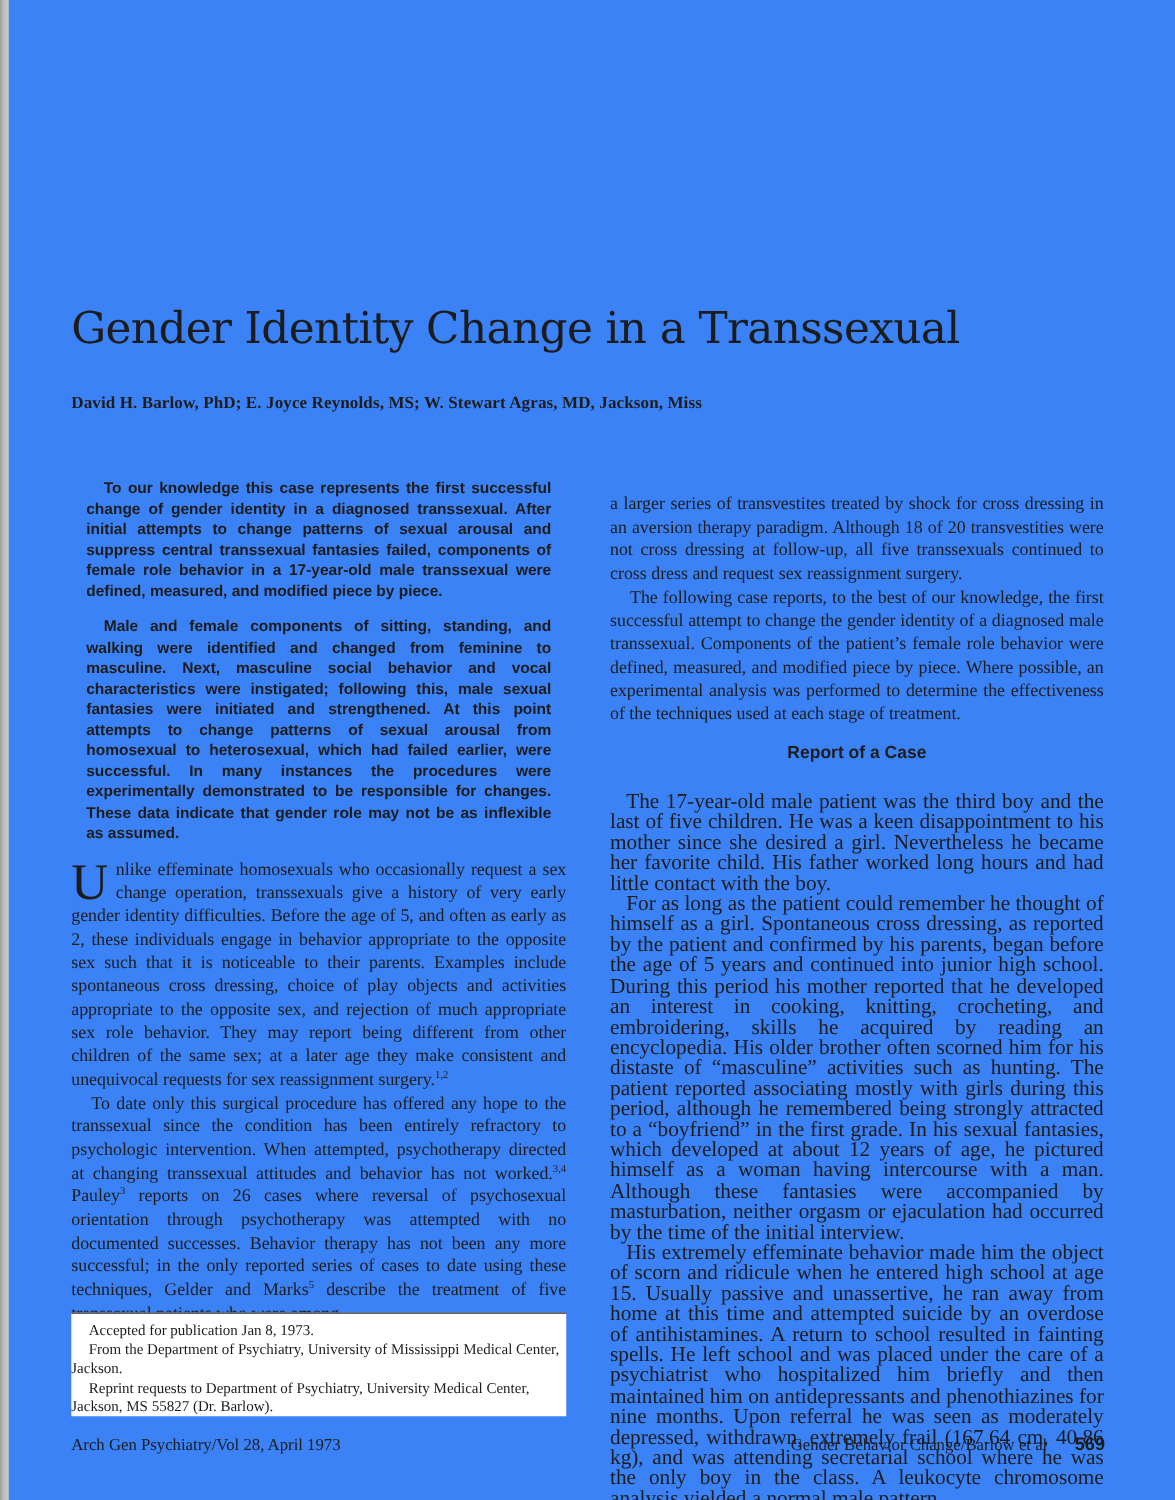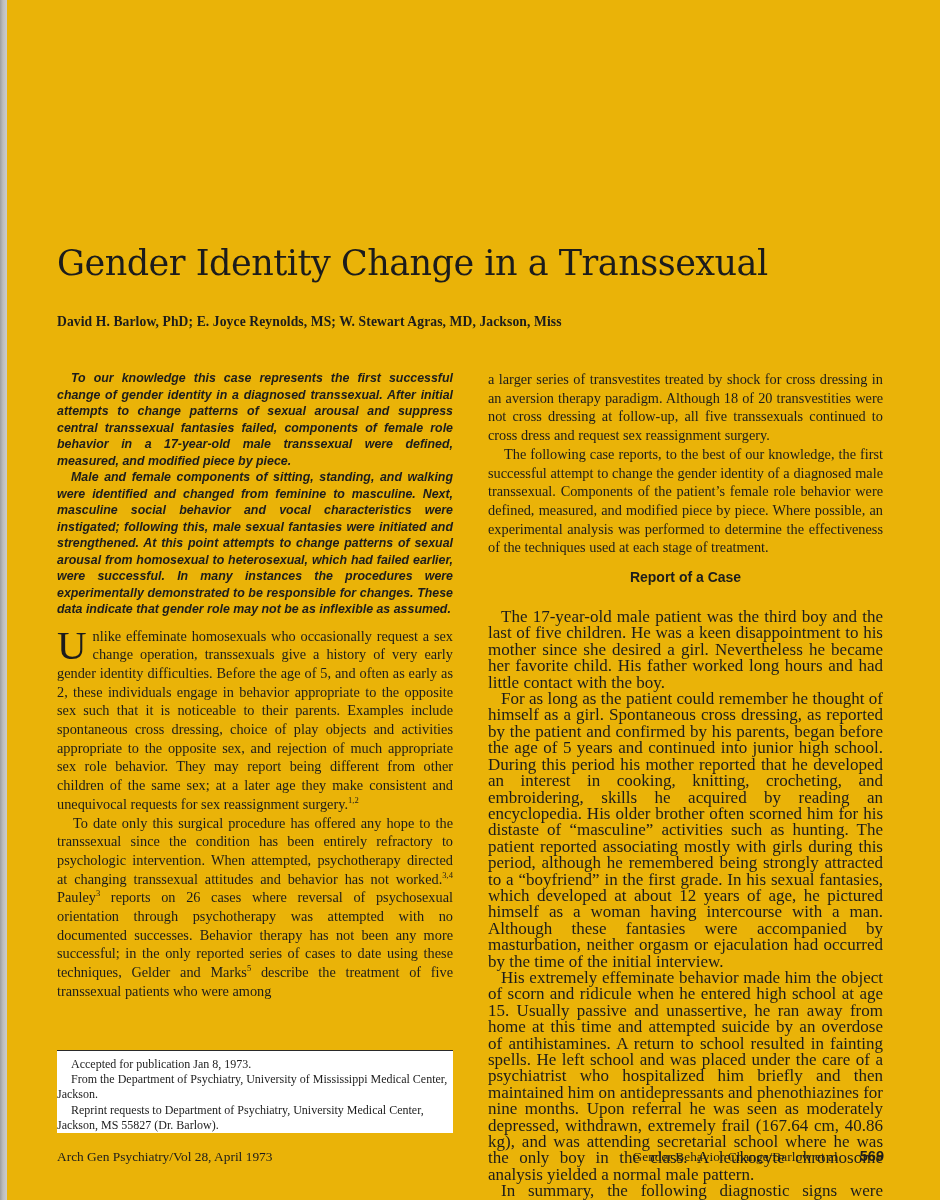--- a/index.html
+++ b/index.html
@@ -1,18 +1,18 @@
 <!DOCTYPE html>
 <html><head>
 <meta charset="utf-8">
 <style>
   html,body { margin:0; padding:0; background:#e8e8e8; }
   .sheet {
     position:relative; width:940px; height:1200px; margin:0 auto;
-    background:#eab308; overflow:hidden;
+    background:#3b82f6; overflow:hidden;
     font-family:"Liberation Serif", serif; color:#1c1c1c;
   }
   .edge {
     position:absolute; left:0; top:0; bottom:0; width:7px;
     background:linear-gradient(to right,#9e9e9e 0px,#bdbdbd 3px,#cccccc 7px);
   }
   .title {
     position:absolute; left:57px; top:243px; margin:0;
     font-family:"DejaVu Serif", serif; font-weight:500;
     font-size:35px; letter-spacing:-0.5px; white-space:nowrap;
@@ -21,23 +21,23 @@
     position:absolute; left:57px; top:314px;
     font-size:13.6px; font-weight:600; letter-spacing:0.1px; white-space:nowrap;
   }
   .col-left  { position:absolute; left:57px;  top:370px; width:396px; }
   .col-right { position:absolute; left:488px; top:370px; width:395px; }
 
   .abstract {
     font-family:"Liberation Sans", sans-serif; font-weight:700;
     font-size:12.4px; line-height:16.5px; text-align:justify;
   }
-  .abstract p { margin:0; text-indent:14px;font-style:italic; }
+  .abstract p { margin:12px; text-indent:14px; }
 
-  .bodytext { font-size:14.3px; line-height:18.7px; text-align:justify; }
+  .bodytext { font-size:14.3px; line-height:18.7px; text-align:justify;margin-top:24px; }
   .bodytext p { margin:0; }
   .bodytext p.indent { text-indent:16px; }
   .col-left .bodytext { margin-top:9px; }
 
   .dropcap {
     float:left; font-size:41px; line-height:32px;
     padding:2px 6px 0 0; font-weight:500;
   }
   sup { font-size:0.6em; vertical-align:super; line-height:0; }
 

